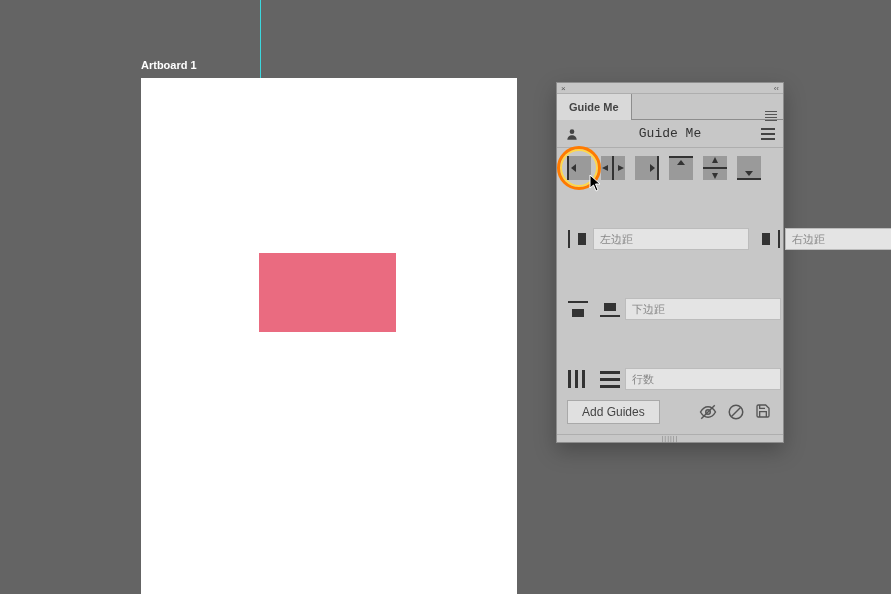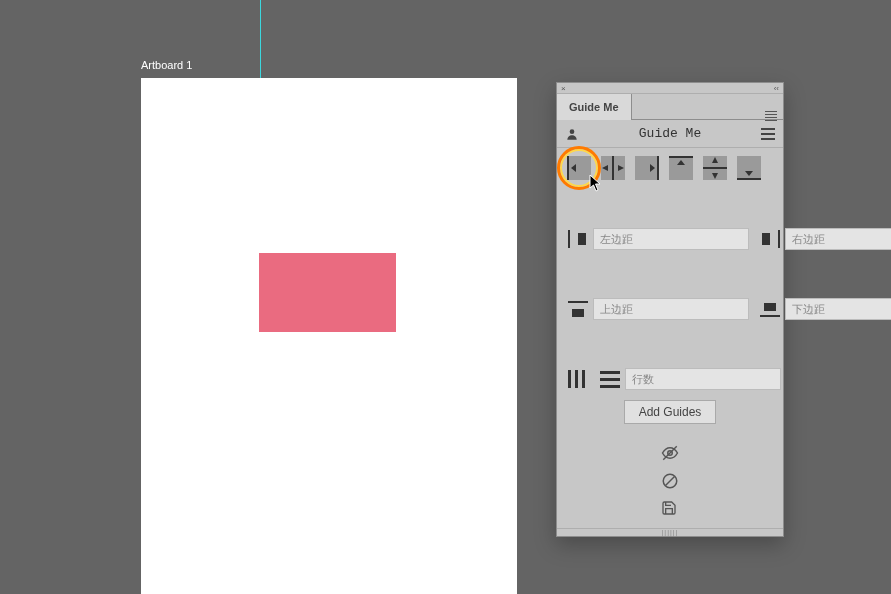--- a/index.html
+++ b/index.html
@@ -8,21 +8,21 @@
       background: #646464;
       font-family: -apple-system, "Helvetica Neue", Arial, sans-serif;
       font-size: 12px;
       overflow: hidden;
       position: relative;
     }
     .artboard-label {
       position: absolute;
       left: 141px; top: 59px;
       color: #fff;
-      font-weight: normal;
+      font-weight: bold;
       font-size: 11px;
     }
     .artboard {
       position: absolute;
       left: 141px; top: 78px;
       width: 376px; height: 516px;
       background: #fff;
     }
     .guide-v {
       position: absolute;
@@ -182,21 +182,20 @@
     .fi-cols { width:20px;height:18px; background: repeating-linear-gradient(90deg,#333 0 3px, transparent 3px 7px);}
     .fi-rows { width:20px;height:18px; background: repeating-linear-gradient(0deg,#333 0 3px, transparent 3px 7px);}
     .fi-colgap { width:20px;height:18px; background: linear-gradient(#333,#333) 0 0/3px 100% no-repeat, linear-gradient(#333,#333) 6px 0/3px 100% no-repeat, linear-gradient(#333,#333) 14px 0/3px 100% no-repeat, linear-gradient(#333,#333) 17px 0/3px 100% no-repeat;}
     .fi-rowgap { width:20px;height:18px; background: linear-gradient(#333,#333) 0 0/100% 3px no-repeat, linear-gradient(#333,#333) 0 5px/100% 3px no-repeat, linear-gradient(#333,#333) 0 12px/100% 3px no-repeat, linear-gradient(#333,#333) 0 15px/100% 3px no-repeat;}
 
     .action-row {
       display: flex;
       align-items: center;
       gap: 10px;
       margin-top: 10px;
-      flex-direction: column;
     }
     .add-btn {
       height: 24px;
       padding: 0 14px;
       background: #e0e0e0;
       border: 1px solid #a9a9a9;
       font-size: 12px;
       color: #444;
     }
     .action-icon { width:18px; height:18px; color:#555; }
@@ -292,21 +291,20 @@
               <div class="fi-rmargin"></div>
             </div>
           <input class="input" placeholder="右边距" style="">
         </div>
       </div>
       <div class="row">
         <div class="field">
           <div class="field-icon">
               <div class="fi-tmargin"></div>
             </div>
-          <input class="input" placeholder="上边距" style="">
         </div>
         <div class="field">
           <div class="field-icon">
               <div class="fi-bmargin"></div>
             </div>
           <input class="input" placeholder="下边距" style="">
         </div>
       </div>
       <div class="row">
         <div class="field">

